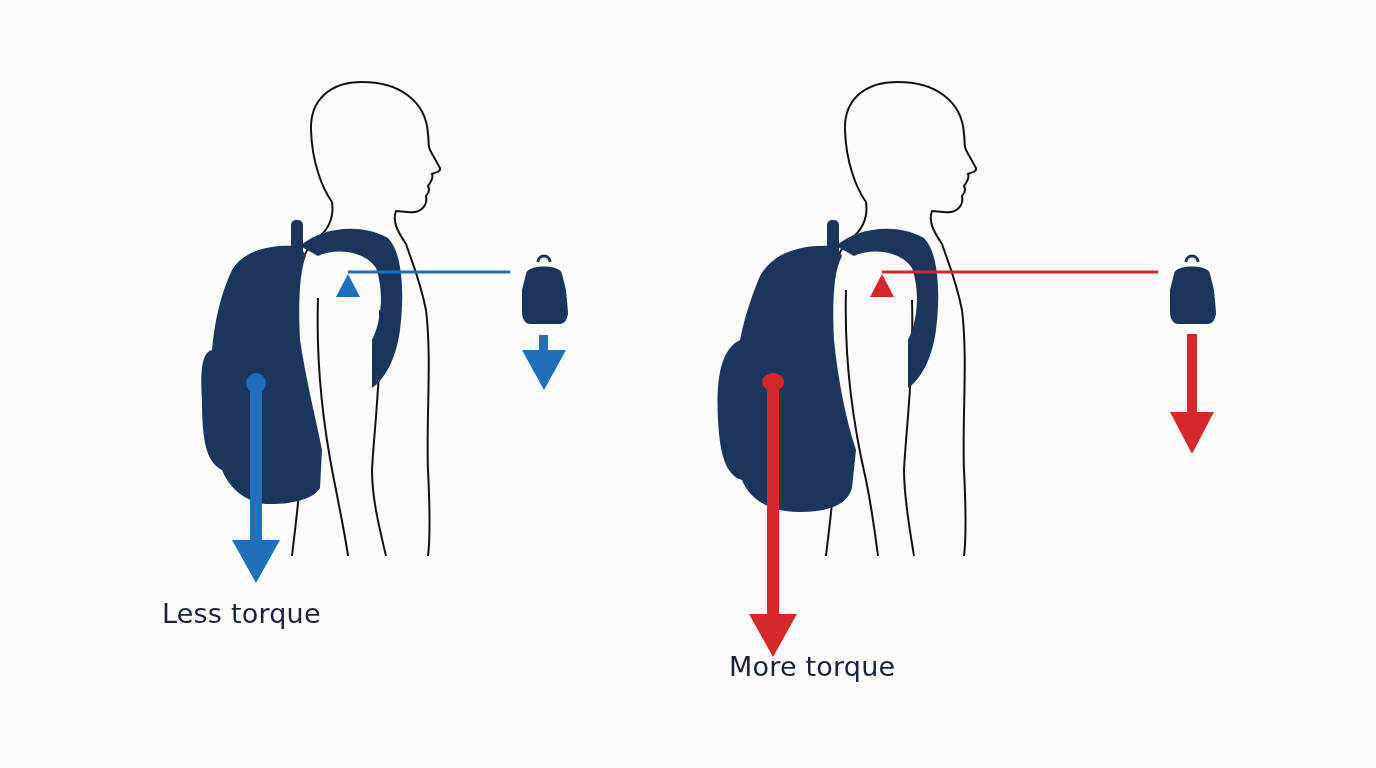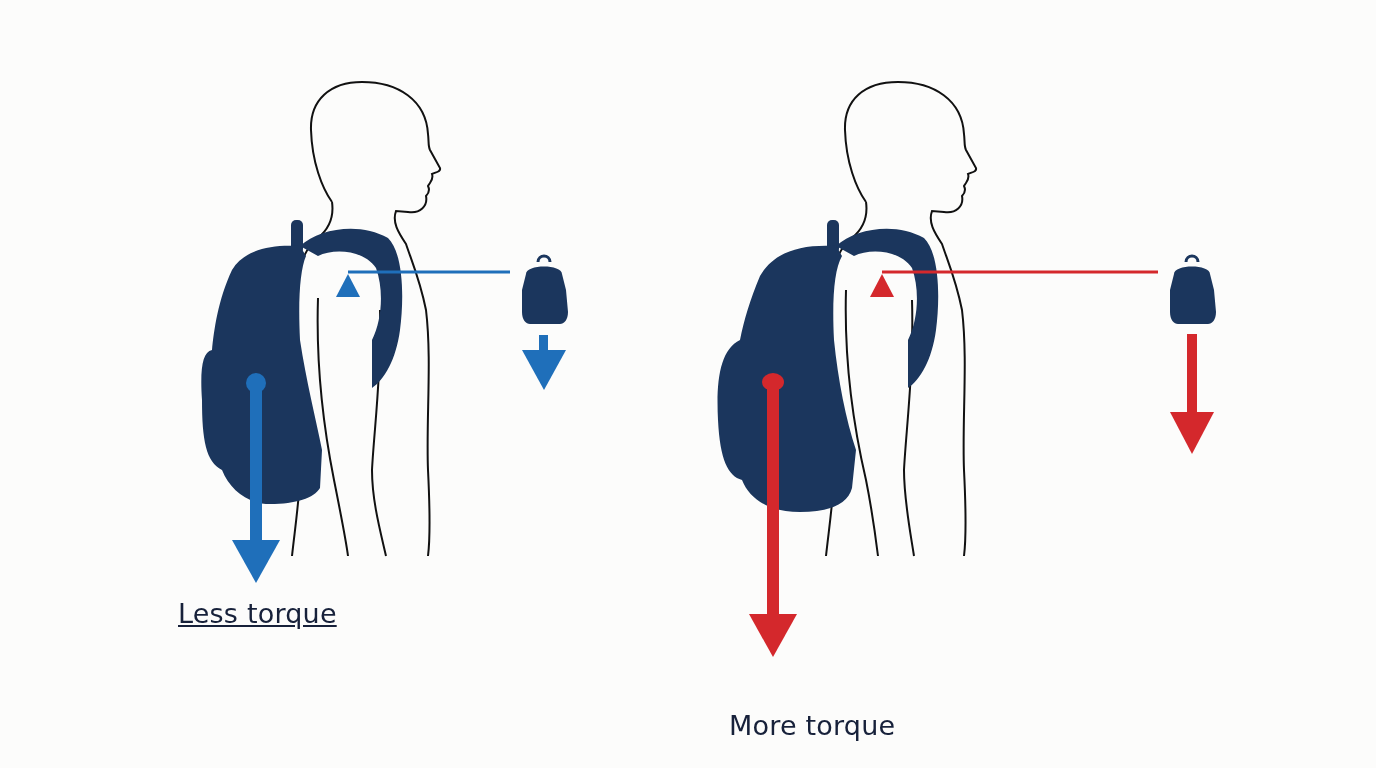--- a/index.html
+++ b/index.html
@@ -70,14 +70,14 @@
       <polygon points="1170,412 1214,412 1192,454"></polygon>
     </g>
     <g fill="#d4282c">
       <ellipse cx="773" cy="382" rx="11" ry="9"></ellipse>
       <rect x="767" y="382" width="12" height="236"></rect>
       <polygon points="749,614 797,614 773,657"></polygon>
     </g>
   </g>
 </svg>
 
-<div class="label" style="left:178px; top:598px;text-decoration:underline;">Less torque</div>
-<div class="label" style="left:729px; top:710px;">More torque</div>
+<div class="label" style="left:162px; top:598px;">Less torque</div>
+<div class="label" style="left:729px; top:651px;">More torque</div>
 
 </body></html>

